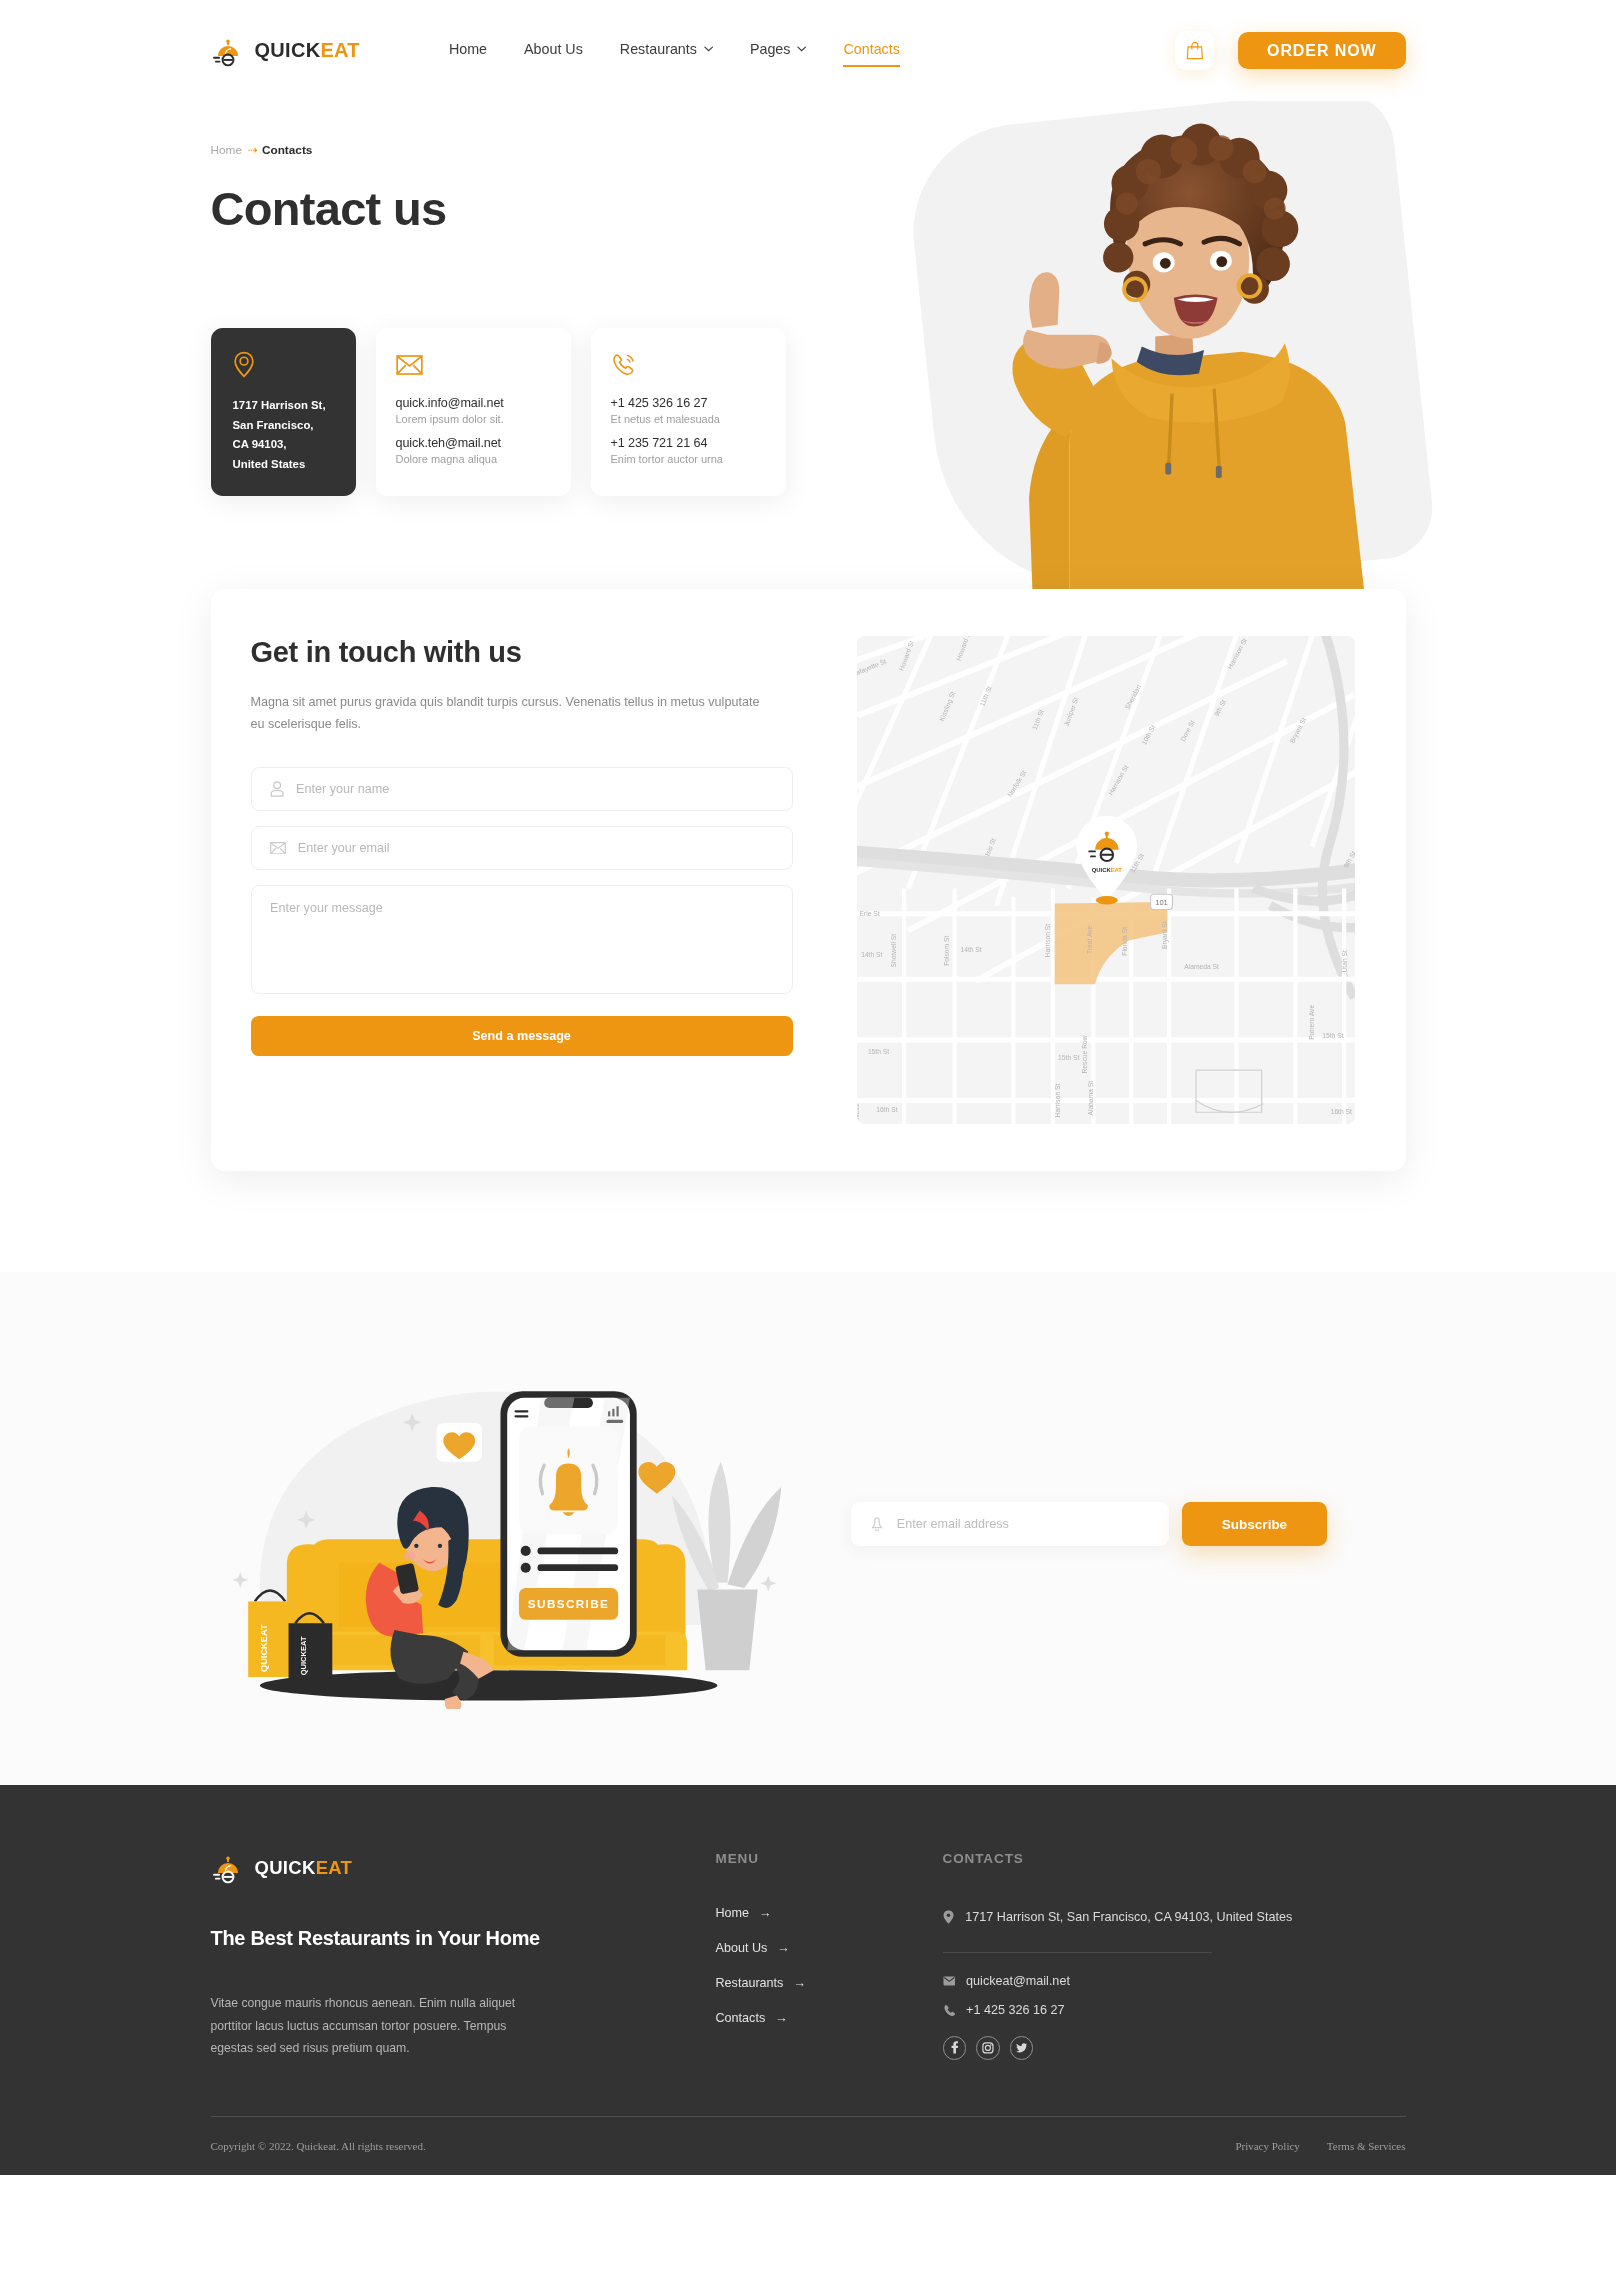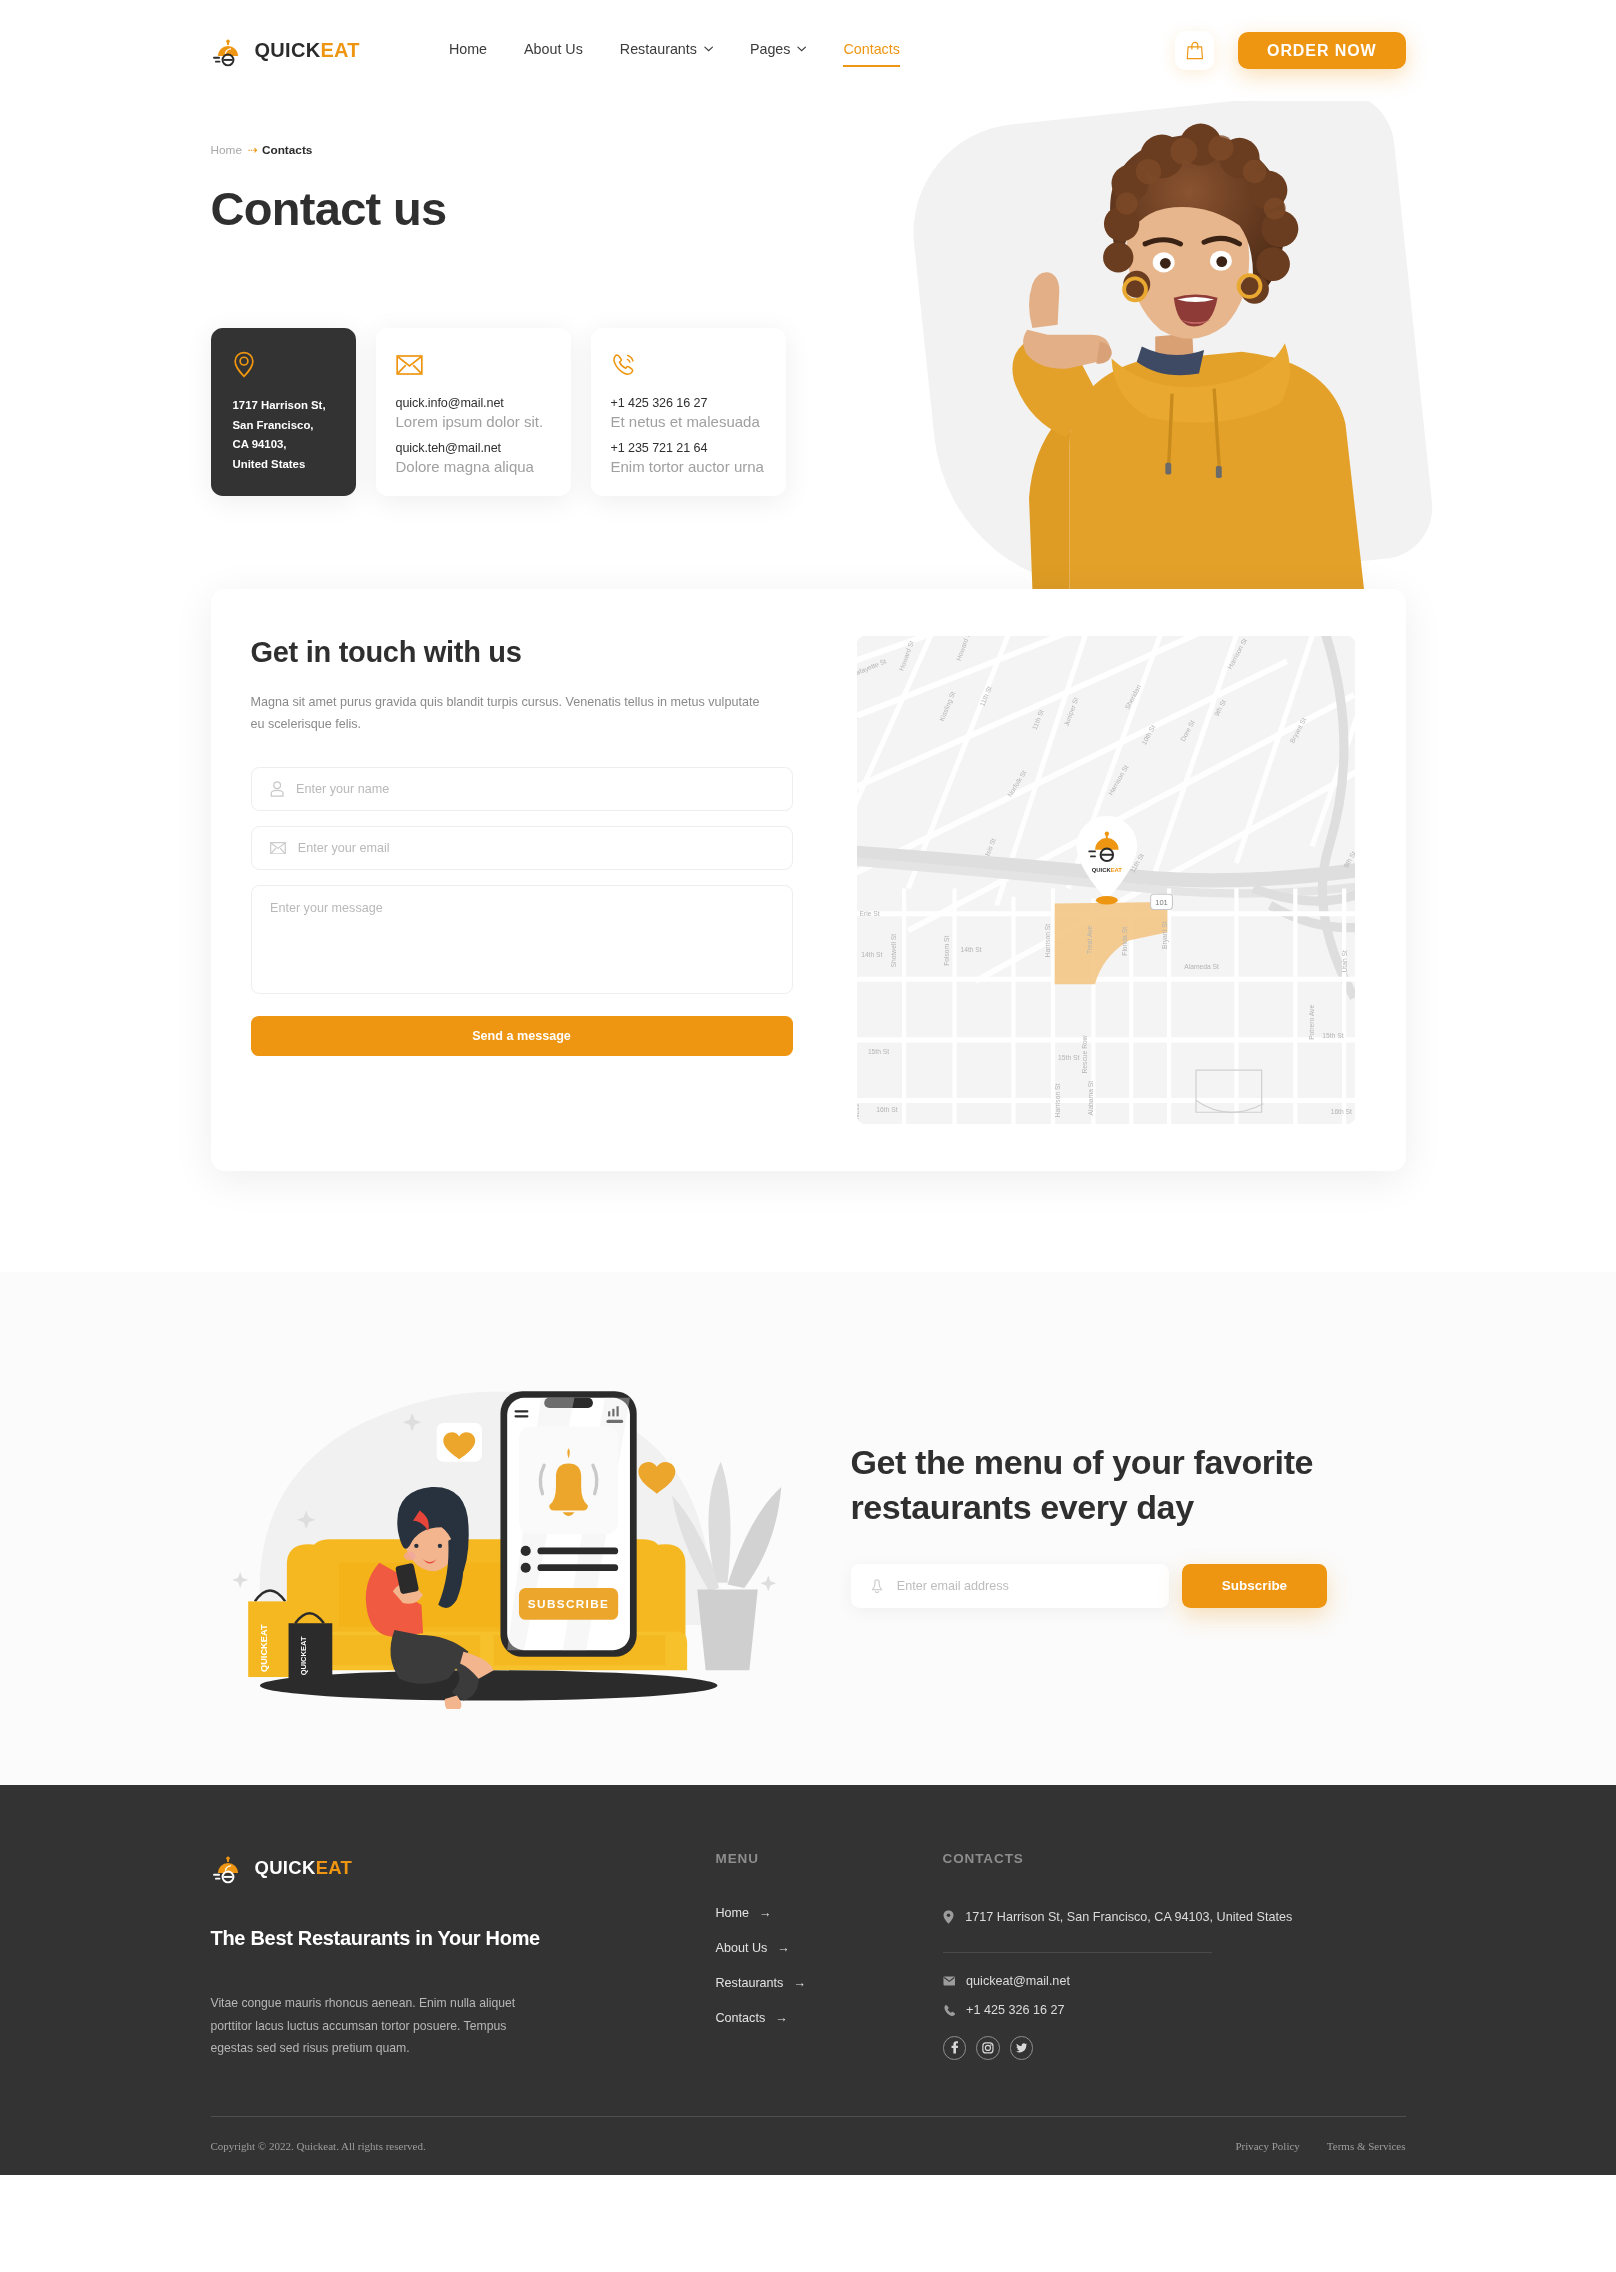--- a/index.html
+++ b/index.html
@@ -90,21 +90,21 @@
   .info-card.dark { background: #333333; width: 145px; padding: 22px 22px 22px 22px; }
   .info-card .ic { height: 29px; margin-bottom: 17px; display: flex; align-items: center; }
   .addr-line {
     color: #ffffff; font-size: 11.4px; font-weight: 700; line-height: 1.72;
     white-space: nowrap;
   }
   .info-card.wide { width: 195px; }
   .entry { margin-bottom: 11.8px; }
   .entry:last-child { margin-bottom: 0; }
   .entry-main { font-size: 12.6px; color: #2f2f2f; letter-spacing: -0.1px; cursor: pointer; }
-  .entry-sub { font-size: 15px; color: #a0a0a0; margin-top: 2.5px; }
+  .entry-sub { font-size: 11px; color: #a0a0a0; margin-top: 2.5px; }
 
   .hero-photo-wrap {
     position: absolute; right: -59px; top: -17px;
     width: 606px; height: 505px; overflow: hidden;
   }
   .blob {
     position: absolute; left: 67px; top: 25px;
     width: 488px; height: 471px; background: #F2F2F2;
     border-radius: 109px 59px 51px 168px;
     transform: rotate(-6deg);
@@ -725,21 +725,20 @@
             <circle cx="374" cy="272" r="6" fill="#2B2B2B"></circle>
             <rect x="388" y="268" width="96" height="8" rx="4" fill="#2B2B2B"></rect>
 
             <rect x="366" y="296" width="118" height="38" rx="8" fill="#EDA62C"></rect>
             <text x="425" y="320" text-anchor="middle" font-size="14" font-weight="bold" letter-spacing="1.6" fill="#ffffff" font-family="Liberation Sans, sans-serif">SUBSCRIBE</text>
           </g>
         </svg>
       </div>
 
       <div class="sub-right">
-        <h2 class="sub-title">Get the menu of your favorite restaurants every day</h2>
         <div class="sub-form">
           <div class="sub-field">
             <svg width="16" height="17.7" viewBox="0 0 19 21">
               <path d="M4 15 q3 -3 3 -7 v-2 a2.5 2.5 0 0 1 5 0 v2 q0 4 3 7 z" fill="none" stroke="#cfcfcf" stroke-width="1.5" stroke-linejoin="round"></path>
               <path d="M7.3 17 a2.4 2.4 0 0 0 4.4 0" fill="none" stroke="#cfcfcf" stroke-width="1.5"></path>
             </svg>
             <input type="email" placeholder="Enter email address" style="">
           </div>
           <button class="sub-btn">Subscribe</button>
         </div>

